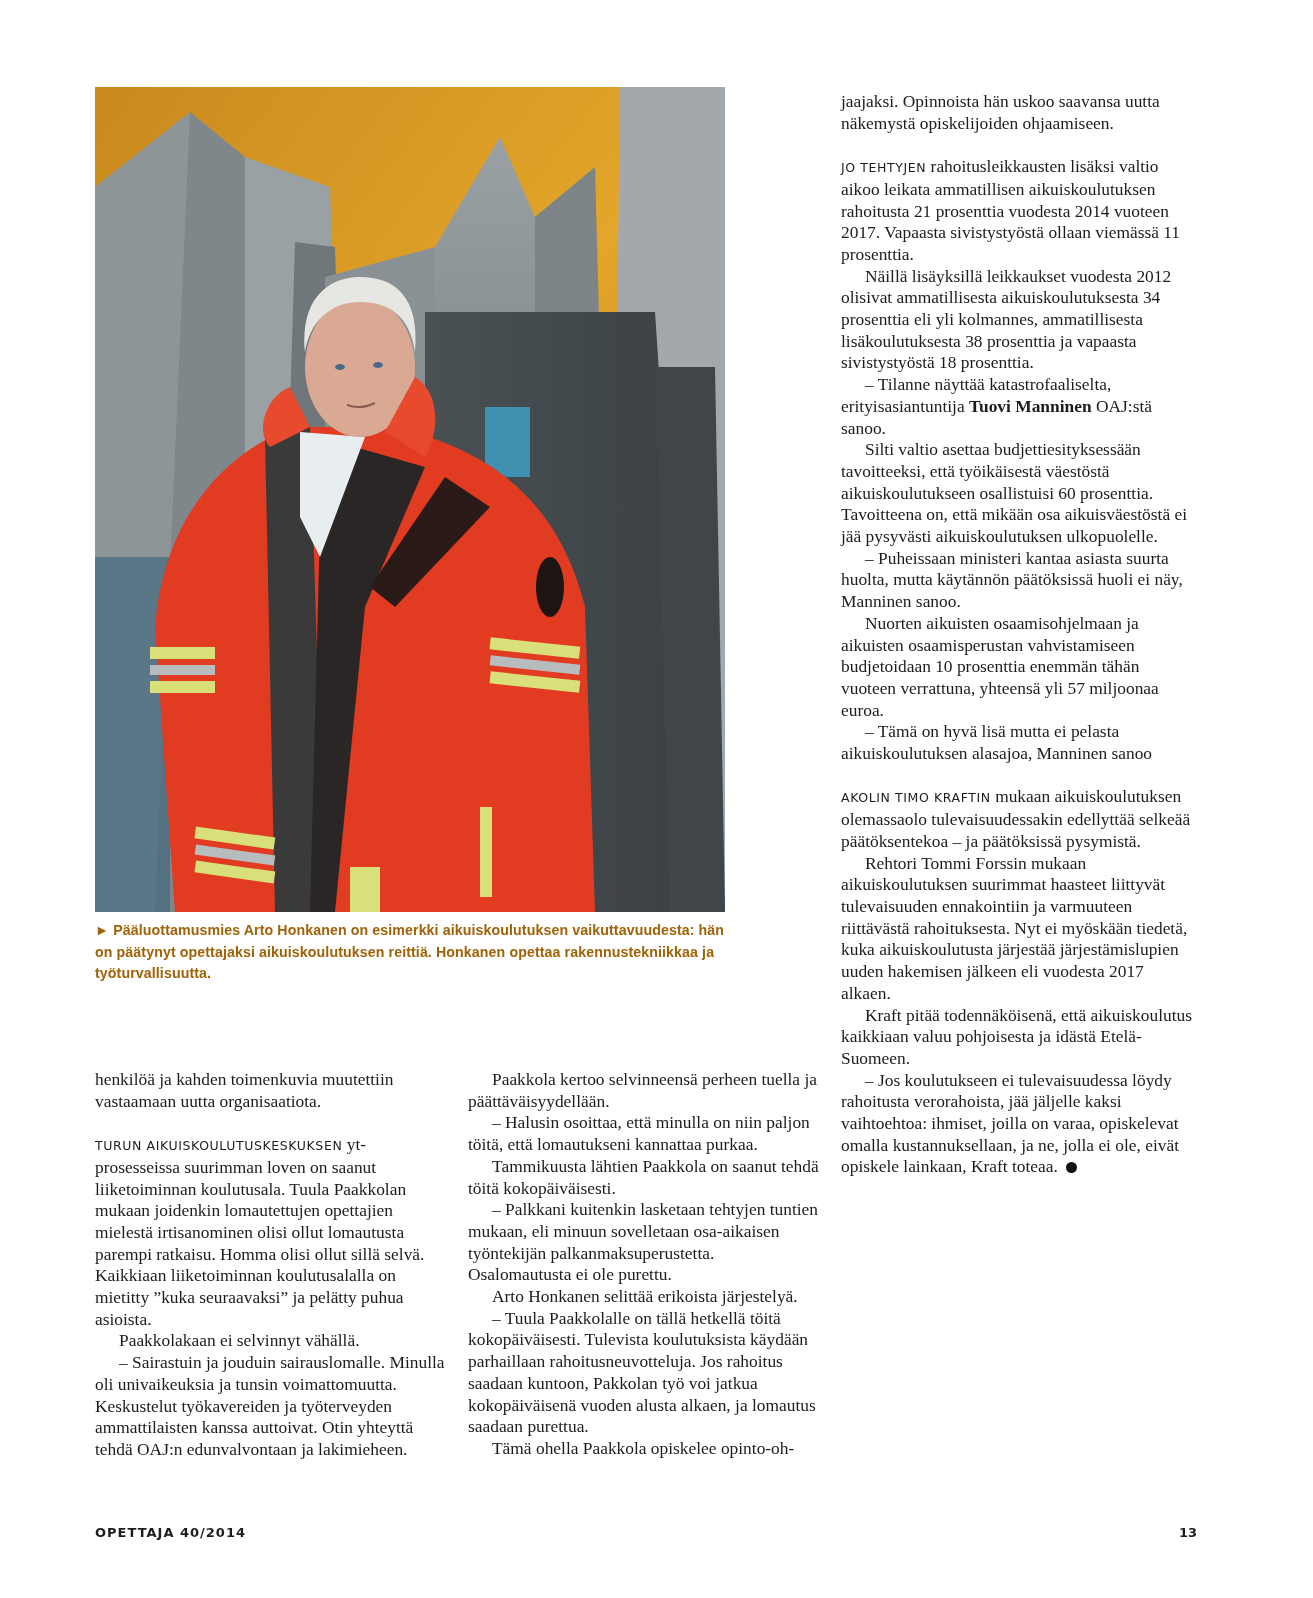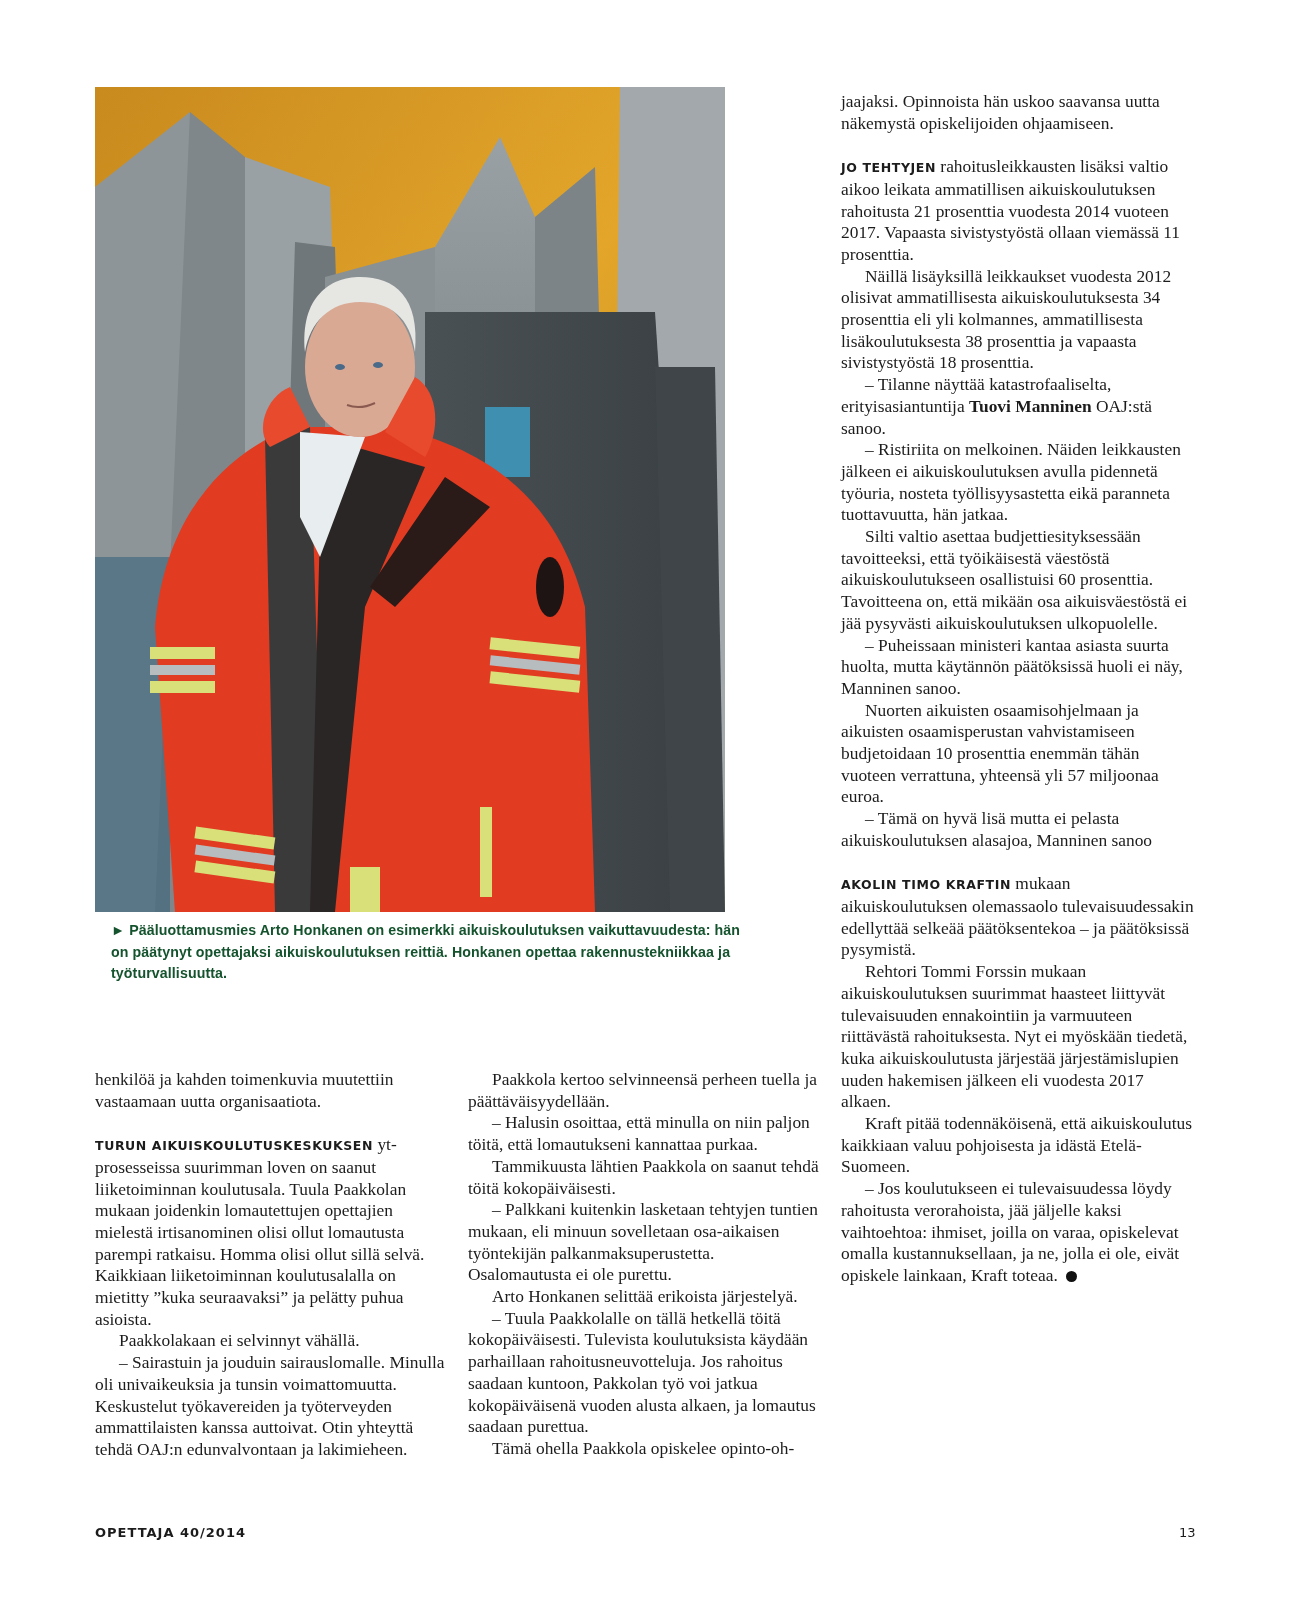--- a/index.html
+++ b/index.html
@@ -7,49 +7,48 @@
 
   .photo {
     position: absolute; left: 95px; top: 87px; width: 630px; height: 825px;
     overflow: hidden; background: #6c7378;
   }
   .photo svg { width: 100%; height: 100%; display: block; }
 
   .caption {
     position: absolute; left: 95px; top: 920px; width: 640px;
     font-family: "Liberation Sans", "DejaVu Sans", sans-serif;
-    font-size: 14.2px; line-height: 21.5px; font-weight: bold; color: #14532d;
+    font-size: 14.2px; line-height: 21.5px; font-weight: bold; color: #a16207;
     letter-spacing: 0.1px;
-    margin-left: 16px;
   }
 
   .col {
     position: absolute; font-family: "Liberation Serif", "DejaVu Serif", serif;
     font-size: 17.4px; line-height: 21.7px; color: #1c1c1c;
   }
   .col p { margin: 0; text-indent: 24px; }
   .col p.noind { text-indent: 0; }
   .col p.gap { margin-top: 21.7px; }
   .lead {
     font-family: "DejaVu Sans", "Liberation Sans", sans-serif;
-    font-weight: bold; font-size: 12.5px; letter-spacing: 0.6px;
+    font-weight: normal; font-size: 12.5px; letter-spacing: 0.6px;
   }
   .col-a { left: 95px; top: 1069px; width: 350px; }
   .col-b { left: 468px; top: 1069px; width: 352px; }
   .col-c { left: 841px; top: 91px; width: 355px; }
 
   .footer-left {
     position: absolute; left: 95px; top: 1525px;
     font-family: "DejaVu Sans", "Liberation Sans", sans-serif;
     font-weight: bold; font-size: 13px; letter-spacing: 1px; color: #1c1c1c;
   }
   .footer-right {
     position: absolute; left: 1179px; top: 1525px;
     font-family: "DejaVu Sans", "Liberation Sans", sans-serif;
-    font-weight: normal; font-size: 13px; color: #1c1c1c;
+    font-weight: bold; font-size: 13px; color: #1c1c1c;
   }
   .endmark {
     display: inline-block; width: 11px; height: 11px; border-radius: 50%;
     background: #111; margin-left: 8px; vertical-align: -1px;
   }
 </style>
 </head>
 <body>
 
 <div class="photo">
@@ -135,21 +134,20 @@
   <p>Arto Honkanen selittää erikoista järjestelyä.</p>
   <p>– Tuula Paakkolalle on tällä hetkellä töitä kokopäiväisesti. Tulevista koulutuksista käydään parhaillaan rahoitusneuvotteluja. Jos rahoitus saadaan kuntoon, Pakkolan työ voi jatkua kokopäiväisenä vuoden alusta alkaen, ja lomautus saadaan purettua.</p>
   <p>Tämä ohella Paakkola opiskelee opinto-oh-</p>
 </div>
 
 <div class="col col-c">
   <p class="noind">jaajaksi. Opinnoista hän uskoo saavansa uutta näkemystä opiskelijoiden ohjaamiseen.</p>
   <p class="noind gap"><span class="lead">JO TEHTYJEN</span><span> rahoitusleikkausten lisäksi valtio aikoo leikata ammatillisen aikuiskoulutuksen rahoitusta 21 prosenttia vuodesta 2014 vuoteen 2017. Vapaasta sivistystyöstä ollaan viemässä 11 prosenttia.</span></p>
   <p>Näillä lisäyksillä leikkaukset vuodesta 2012 olisivat ammatillisesta aikuiskoulutuksesta 34 prosenttia eli yli kolmannes, ammatillisesta lisäkoulutuksesta 38 prosenttia ja vapaasta sivistystyöstä 18 prosenttia.</p>
   <p><span>– Tilanne näyttää katastrofaaliselta, erityisasiantuntija </span><b>Tuovi Manninen</b><span> OAJ:stä sanoo.</span></p>
-  <p>– Ristiriita on melkoinen. Näiden leikkausten jälkeen ei aikuiskoulutuksen avulla pidennetä työuria, nosteta työllisyysastetta eikä paranneta tuottavuutta, hän jatkaa.</p>
   <p>Silti valtio asettaa budjettiesityksessään tavoitteeksi, että työikäisestä väestöstä aikuiskoulutukseen osallistuisi 60 prosenttia. Tavoitteena on, että mikään osa aikuisväestöstä ei jää pysyvästi aikuiskoulutuksen ulkopuolelle.</p>
   <p>– Puheissaan ministeri kantaa asiasta suurta huolta, mutta käytännön päätöksissä huoli ei näy, Manninen sanoo.</p>
   <p>Nuorten aikuisten osaamisohjelmaan ja aikuisten osaamisperustan vahvistamiseen budjetoidaan 10 prosenttia enemmän tähän vuoteen verrattuna, yhteensä yli 57 miljoonaa euroa.</p>
   <p>– Tämä on hyvä lisä mutta ei pelasta aikuiskoulutuksen alasajoa, Manninen sanoo</p>
   <p class="noind gap"><span class="lead">AKOLIN TIMO KRAFTIN</span><span> mukaan aikuiskoulutuksen olemassaolo tulevaisuudessakin edellyttää selkeää päätöksentekoa – ja päätöksissä pysymistä.</span></p>
   <p>Rehtori Tommi Forssin mukaan aikuiskoulutuksen suurimmat haasteet liittyvät tulevaisuuden ennakointiin ja varmuuteen riittävästä rahoituksesta. Nyt ei myöskään tiedetä, kuka aikuiskoulutusta järjestää järjestämislupien uuden hakemisen jälkeen eli vuodesta 2017 alkaen.</p>
   <p>Kraft pitää todennäköisenä, että aikuiskoulutus kaikkiaan valuu pohjoisesta ja idästä Etelä-Suomeen.</p>
   <p><span>– Jos koulutukseen ei tulevaisuudessa löydy rahoitusta verorahoista, jää jäljelle kaksi vaihtoehtoa: ihmiset, joilla on varaa, opiskelevat omalla kustannuksellaan, ja ne, jolla ei ole, eivät opiskele lainkaan, Kraft toteaa.</span><span class="endmark"></span></p>
 </div>
 

